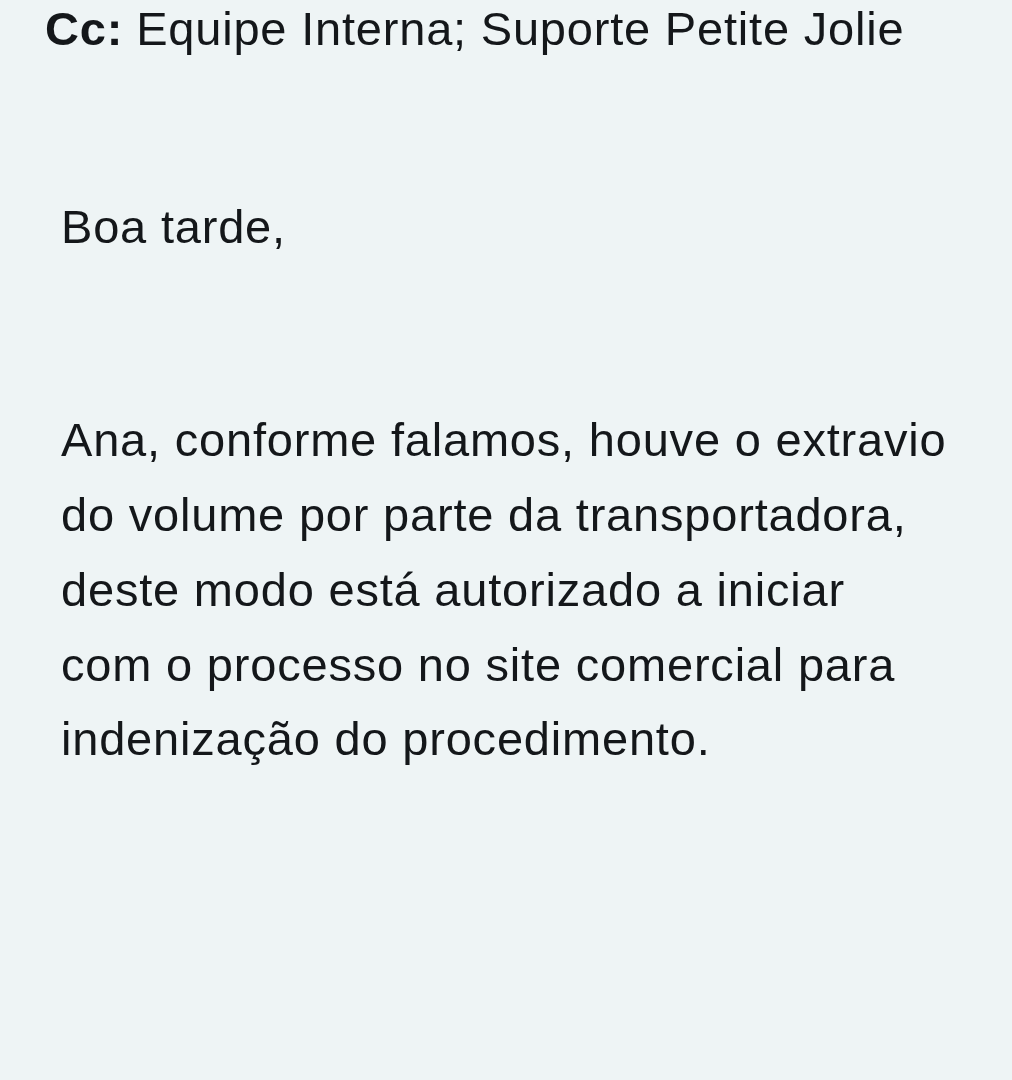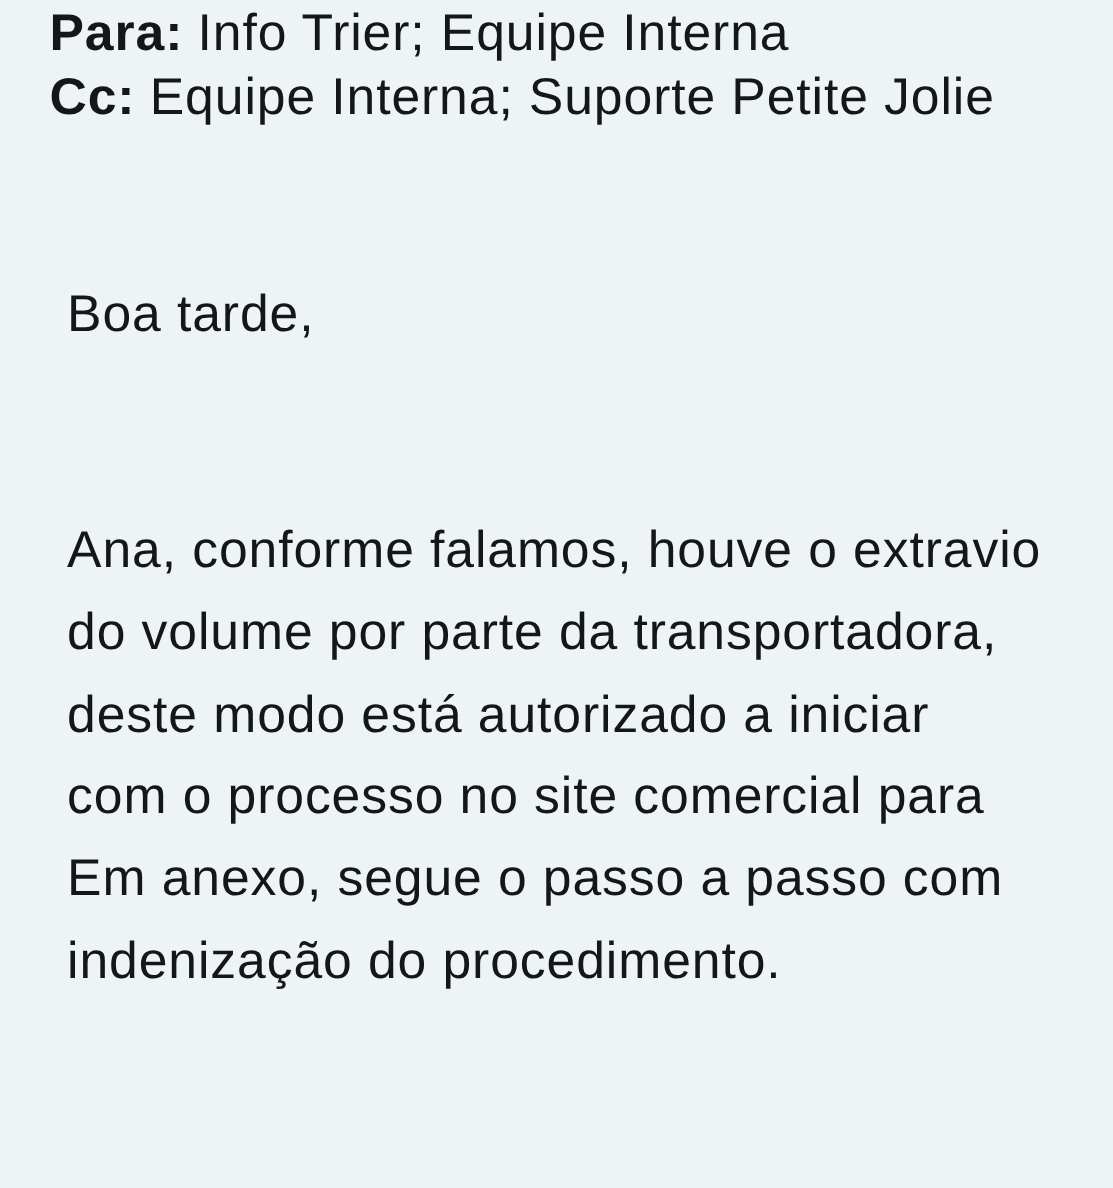--- a/index.html
+++ b/index.html
@@ -41,32 +41,30 @@
     text-decoration: none;
     cursor: pointer;
   }
 </style>
 </head>
 <body>
 
 <main class="email">
 
   <section>
-    <div class="wrapline"><span class="hdr-label">Para:</span><span class="hdr-value">Info Trier; Equipe Interna</span></div>
     <div class="wrapline"><span class="hdr-label">Cc:</span><span class="hdr-value">Equipe Interna; Suporte Petite Jolie</span></div>
   </section>
 
   <div class="gap"></div>
 
   <section>
     <p class="line">Boa tarde,</p>
 
     <div class="gap"></div>
 
     <p class="line">Ana, conforme falamos, houve o extravio</p>
     <p class="line">do volume por parte da transportadora,</p>
     <p class="line">deste modo está autorizado a iniciar</p>
     <p class="line">com o processo no site comercial para</p>
-    <p class="line">Em anexo, segue o passo a passo com</p>
     <p class="line">indenização do procedimento.</p>
   </section>
 
 </main>
 
 </body></html>

